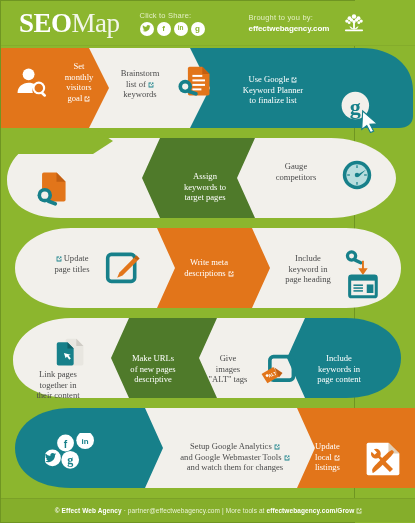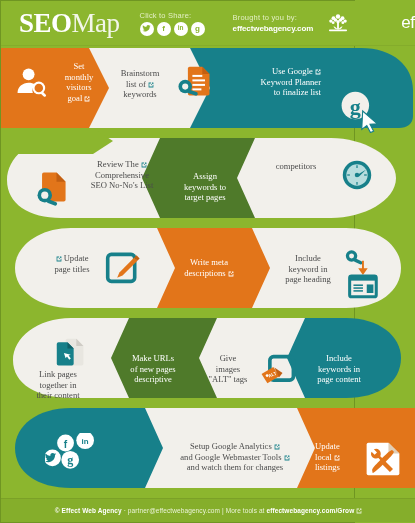--- a/index.html
+++ b/index.html
@@ -33,21 +33,21 @@
   .share-icons { display:flex; gap:3px; }
   .sicon { width:14px; height:14px; border-radius:50%; background:#fff;
            color:#8cb62e; font-family:"Liberation Sans",sans-serif;
            font-size:8px; font-weight:bold; display:flex;
            align-items:center; justify-content:center; line-height:1; }
   .sicon svg { display:block; }
 
   .divider { width:1px; height:28px; background:rgba(255,255,255,0.45);
              margin-left:14px; }
 
-  .brought { margin-left:14px; }
+  .brought { margin-left:30px; }
   .brought .dom { font-family:"Liberation Sans",sans-serif; font-size:8px;
                   font-weight:bold; color:#fff; letter-spacing:-0.1px; }
 
   .effect-logo { margin-left:12px; display:flex; align-items:center; gap:5px; }
   .effect-word { color:#fff; font-family:"Liberation Sans",sans-serif;
                  font-size:17px; letter-spacing:-0.3px;margin-left:45px; }
 
   
   .footer { position:absolute; left:0; bottom:0; width:415px; height:24px;
             background:#85ae2b; display:flex; align-items:center;
@@ -209,21 +209,21 @@
           <rect x="17" y="16" width="14" height="2.2"></rect>
         <rect x="17" y="21" width="14" height="2.2"></rect>
           <rect x="17" y="26" width="10" height="2.2"></rect>
       </g>
       <circle cx="9" cy="24" r="7.5" fill="#17808a"></circle>
       <circle cx="9" cy="24" r="3.4" fill="#f2f0eb"></circle>
       <rect x="12" y="27" width="12" height="4" rx="2" fill="#17808a" transform="rotate(18 12 27)"></rect>
     </svg>
   </div>
 
-  <div class="lbl white" style="left:224px; top:65px; width:96px;text-align:right;">
+  <div class="lbl white" style="left:224px; top:73px; width:96px;">
     <div><span>Use Google</span>
       <svg class="ext" viewBox="0 0 10 10">
           <path d="M1 1h4v1.3H2.3v5.4h5.4V5H9v4H1z" fill="#fff"></path>
           <path d="M6 1h3v3L7.8 2.8 5.3 5.3 4.7 4.7l2.5-2.5z" fill="#fff"></path>
         </svg>
     </div>
     <div>Keyword Planner</div>
     <div>to finalize list</div>
   </div>
   <div class="ico" style="left:336px; top:88px;">
@@ -236,38 +236,29 @@
 
   <div class="ico" style="left:32px; top:168px;">
     <svg width="38" height="38" viewBox="0 0 42 42">
       <path d="M12 4h14l10 10v20a2 2 0 0 1-2 2H12a2 2 0 0 1-2-2V6a2 2 0 0 1 2-2z" fill="#e2751a"></path>
       <path d="M26 4l10 10H26z" fill="#c25f12"></path>
       <circle cx="13" cy="29" r="8" fill="#17808a"></circle>
       <circle cx="13" cy="29" r="4" fill="#f2f0eb"></circle>
       <rect x="16" y="33" width="12" height="4.2" rx="2.1" fill="#17808a" transform="rotate(20 16 33)"></rect>
     </svg>
   </div>
-  <div class="lbl" style="left:74px; top:158px; width:94px;">
-    <div><span>Review The</span>
-      <svg class="ext" viewBox="0 0 10 10">
-          <path d="M1 1h4v1.3H2.3v5.4h5.4V5H9v4H1z" fill="#17808a"></path>
-          <path d="M6 1h3v3L7.8 2.8 5.3 5.3 4.7 4.7l2.5-2.5z" fill="#17808a"></path>
-        </svg>
-    </div>
-    <div>Comprehensive</div>
-    <div>SEO No-No's List</div>
-  </div>
 
   <div class="lbl white" style="left:168px; top:170px; width:72px;">
     <div>Assign</div>
     <div>keywords to</div>
     <div>target pages</div>
   </div>
 
   <div class="lbl" style="left:252px; top:160px; width:86px;">
+    <div>Gauge</div>
     <div>competitors</div>
   </div>
   <div class="ico" style="left:340px; top:158px;">
     <svg width="32" height="32" viewBox="0 0 36 36">
       <circle cx="18" cy="18" r="16" fill="#17808a"></circle>
       <circle cx="18" cy="18" r="12" fill="#b7ddde"></circle>
       <path d="M18 18 L28 12 L20 20 Z" fill="#17808a"></path>
       <circle cx="18" cy="18" r="2.5" fill="#17808a"></circle>
       <g stroke="#17808a" stroke-width="1.4">
         <line x1="18" y1="7" x2="18" y2="10"></line>

